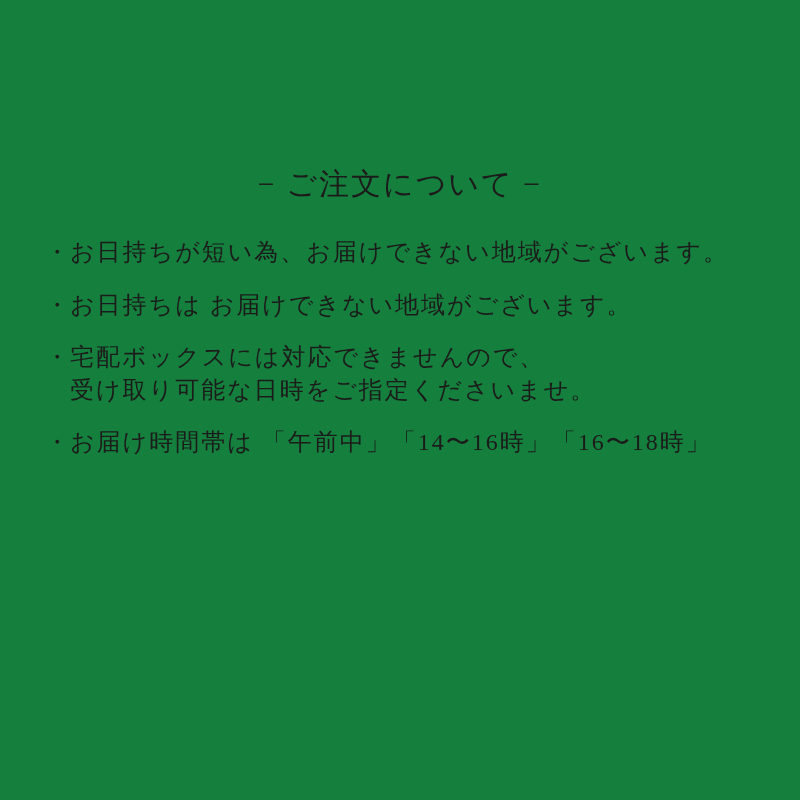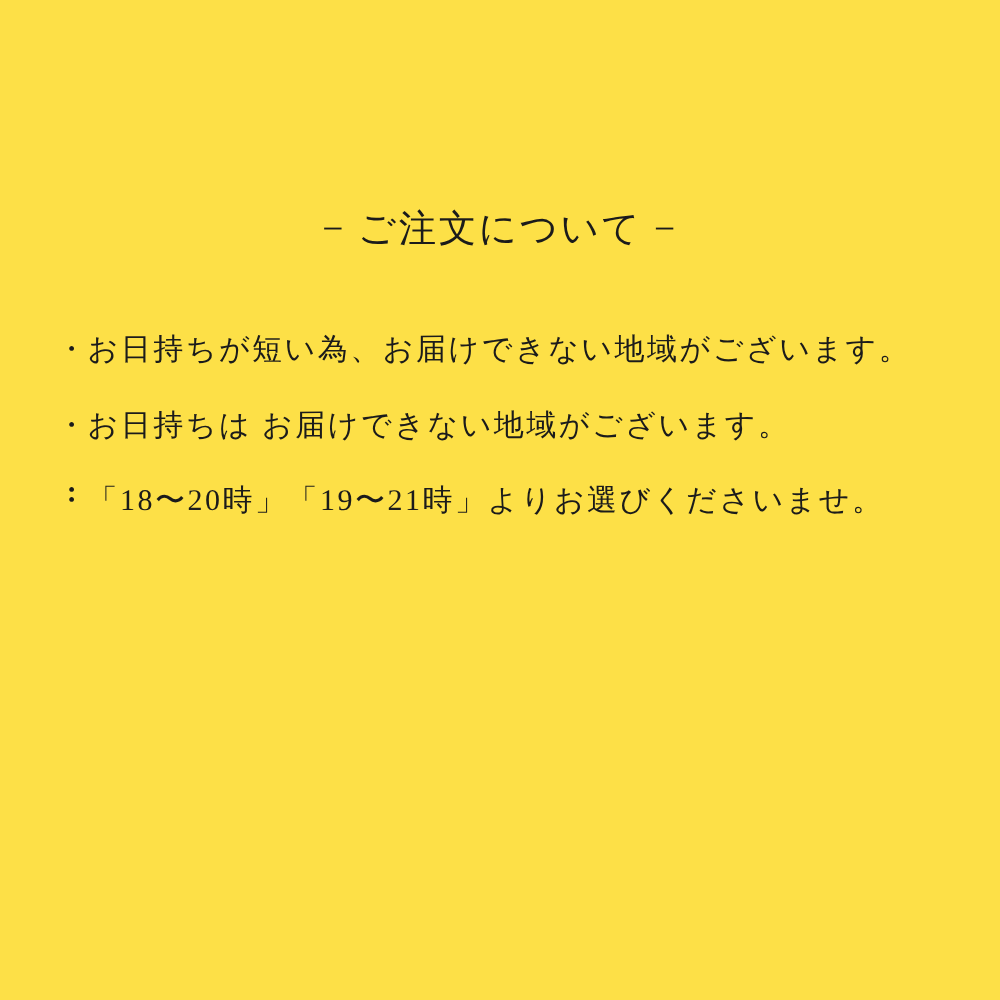--- a/index.html
+++ b/index.html
@@ -4,21 +4,21 @@
 <style>
   html, body {
     margin: 0;
     padding: 0;
     background: #ffffff;
   }
   .sheet {
     position: relative;
     width: 800px;
     height: 800px;
-    background: #fde047;
+    background: #15803d;
     overflow: hidden;
     font-family: "Liberation Serif", "DejaVu Serif", serif;
     color: #1b1b1b;
   }
   .title {
     position: absolute;
     top: 165px;
     left: 0;
     right: 0;
     margin: 0;
@@ -47,21 +47,20 @@
     width: 26px;
     line-height: 32.5px;
     font-size: 24px;
     text-align: center;
   }
   .note .line {
     font-size: 24px;
     line-height: 32.5px;
     letter-spacing: 2px;
     white-space: nowrap;
-    margin-top: 28px;
   }
 </style>
 </head>
 <body>
 
 <div class="sheet">
 
   <h1 class="title">− ご注文について −</h1>
 
   <div class="notes">
@@ -71,22 +70,24 @@
       <div class="line">お日持ちが短い為、お届けできない地域がございます。</div>
     </div>
 
     <div class="note">
       <span class="bullet">・</span>
       <div class="line">お日持ちは お届けできない地域がございます。</div>
     </div>
 
     <div class="note">
       <span class="bullet">・</span>
+      <div class="line">宅配ボックスには対応できませんので、</div>
+      <div class="line">受け取り可能な日時をご指定くださいませ。</div>
     </div>
 
     <div class="note">
       <span class="bullet">・</span>
-      <div class="line">「18〜20時」「19〜21時」よりお選びくださいませ。</div>
+      <div class="line">お届け時間帯は 「午前中」「14〜16時」「16〜18時」</div>
     </div>
 
   </div>
 
 </div>
 
 </body></html>

